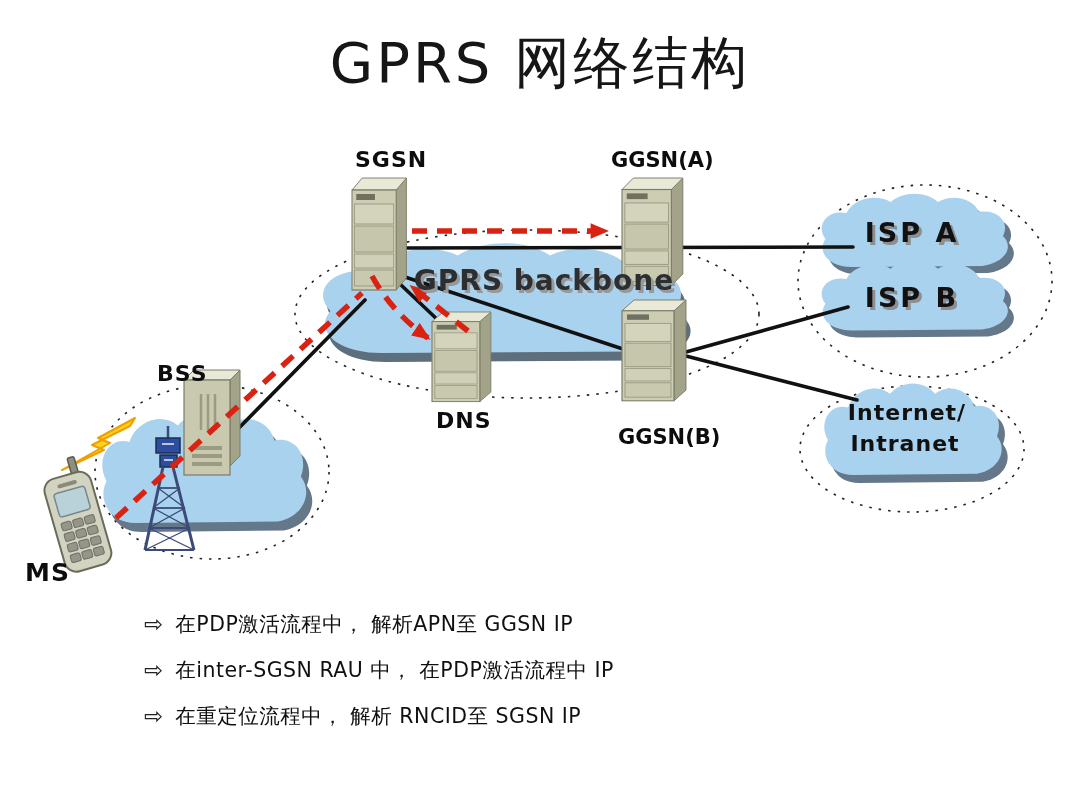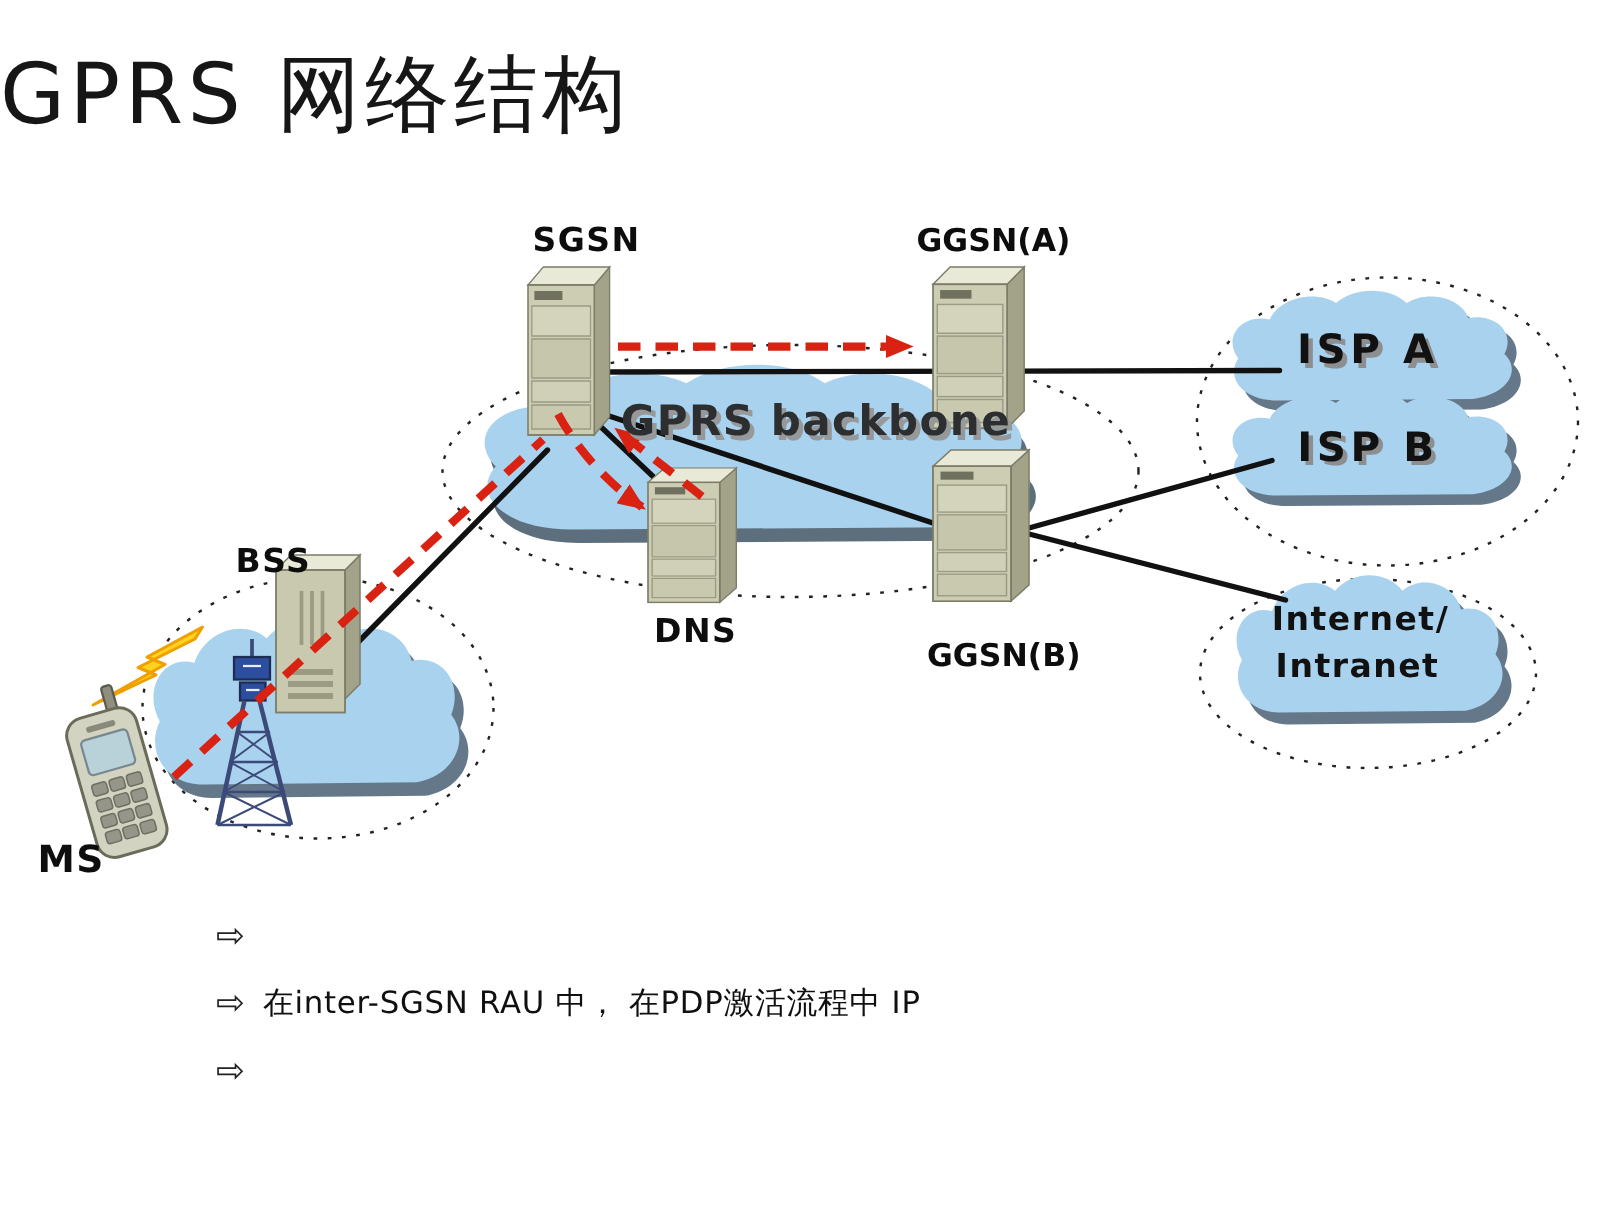--- a/index.html
+++ b/index.html
@@ -1,21 +1,21 @@
 <!DOCTYPE html>
 <html><head>
 <meta charset="utf-8">
 <style>
   html,body{margin:0;padding:0;background:#fff;}
   .slide{
     position:relative;width:1080px;height:810px;background:#ffffff;
     overflow:hidden;font-family:"DejaVu Sans", sans-serif;
   }
   .title{
-    position:absolute;top:26px;left:0;width:100%;
+    position:absolute;top:26px;left:0;width:100%;text-align:center;
     font-size:56px;font-weight:500;color:#161616;letter-spacing:3px;
     font-family:"DejaVu Sans", sans-serif;
   }
   .diagram-svg{position:absolute;left:0;top:0;width:1080px;height:810px;}
   .notes{position:absolute;left:144px;top:610px;}
   .note-row{display:flex;align-items:baseline;margin-bottom:18px;color:#101010;}
   .note-bullet{font-size:23px;margin-right:12px;color:#222;transform:translateY(1px);}
   .note-text{font-size:20.5px;letter-spacing:0.5px;font-family:"DejaVu Sans", sans-serif;}
   text.nodelbl{font-weight:bold;fill:#0d0d0d;font-family:"DejaVu Sans", sans-serif;}
   text.cloudlbl{font-weight:bold;font-family:"DejaVu Sans", sans-serif;}
@@ -185,23 +185,25 @@
     </g>
     <g text-anchor="middle" font-size="22" letter-spacing="1">
       <text class="cloudlbl" x="907" y="420" fill="#111">Internet/</text>
       <text class="cloudlbl" x="905" y="451" fill="#111">Intranet</text>
     </g>
   </svg>
 
   <div class="notes">
     <div class="note-row">
       <span class="note-bullet">⇨</span>
+      <span class="note-text">在PDP激活流程中， 解析APN至 GGSN IP</span>
     </div>
     <div class="note-row">
       <span class="note-bullet">⇨</span>
       <span class="note-text">在inter-SGSN RAU 中， 在PDP激活流程中 IP</span>
     </div>
     <div class="note-row">
       <span class="note-bullet">⇨</span>
+      <span class="note-text">在重定位流程中， 解析 RNCID至 SGSN IP</span>
     </div>
   </div>
 
 </div>
 
 </body></html>

